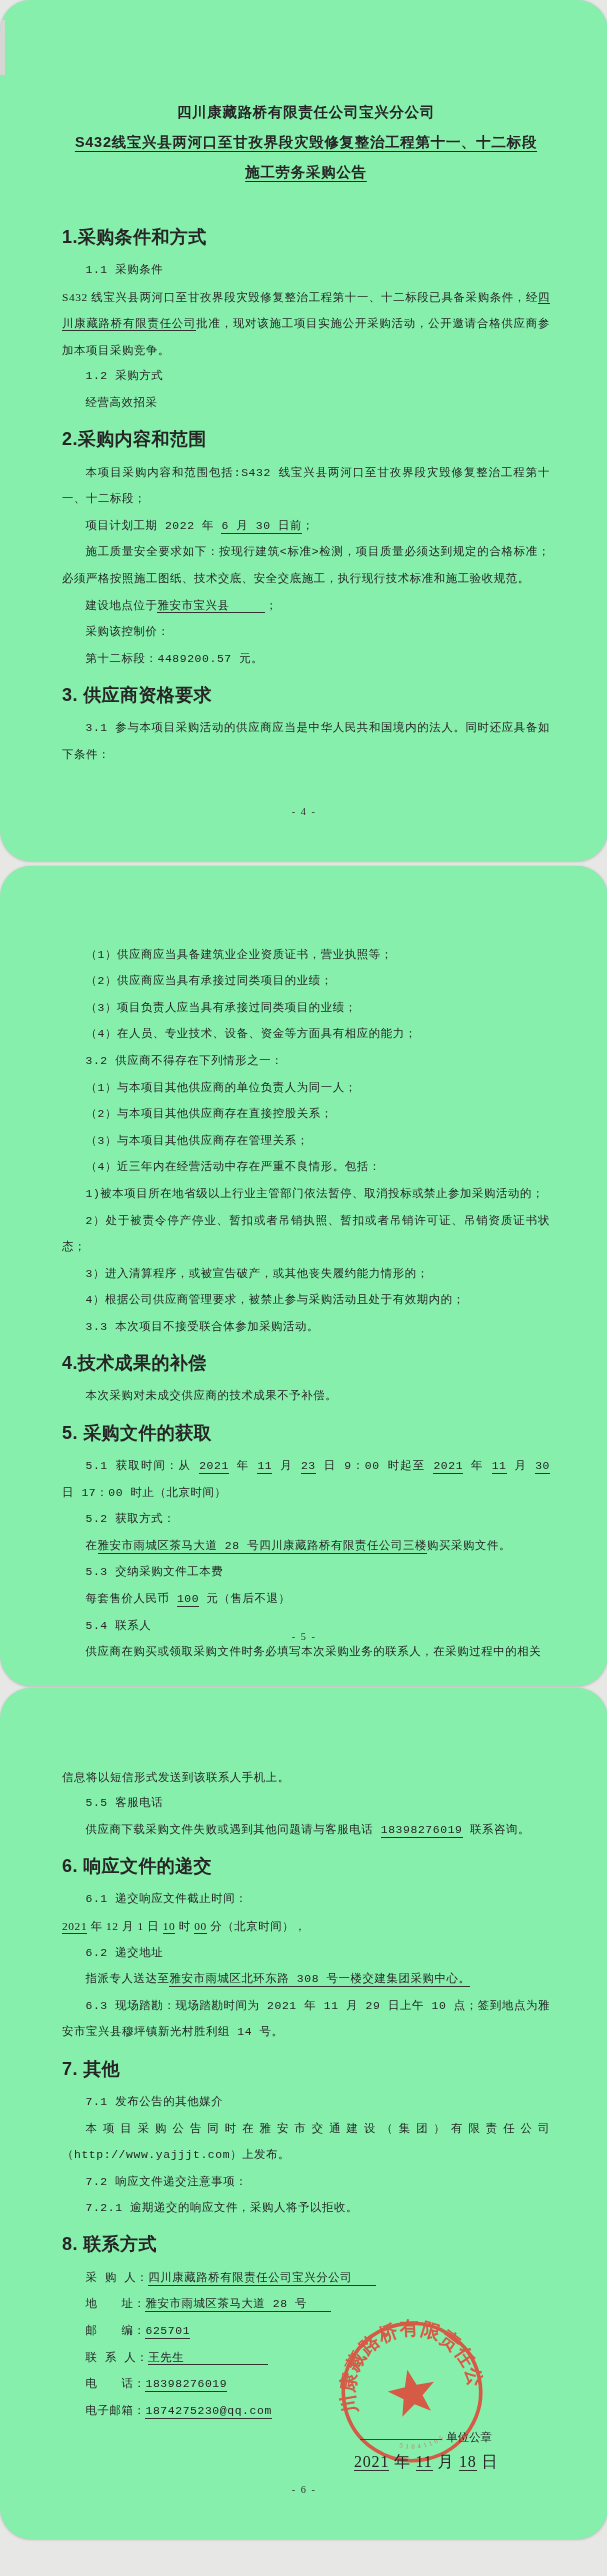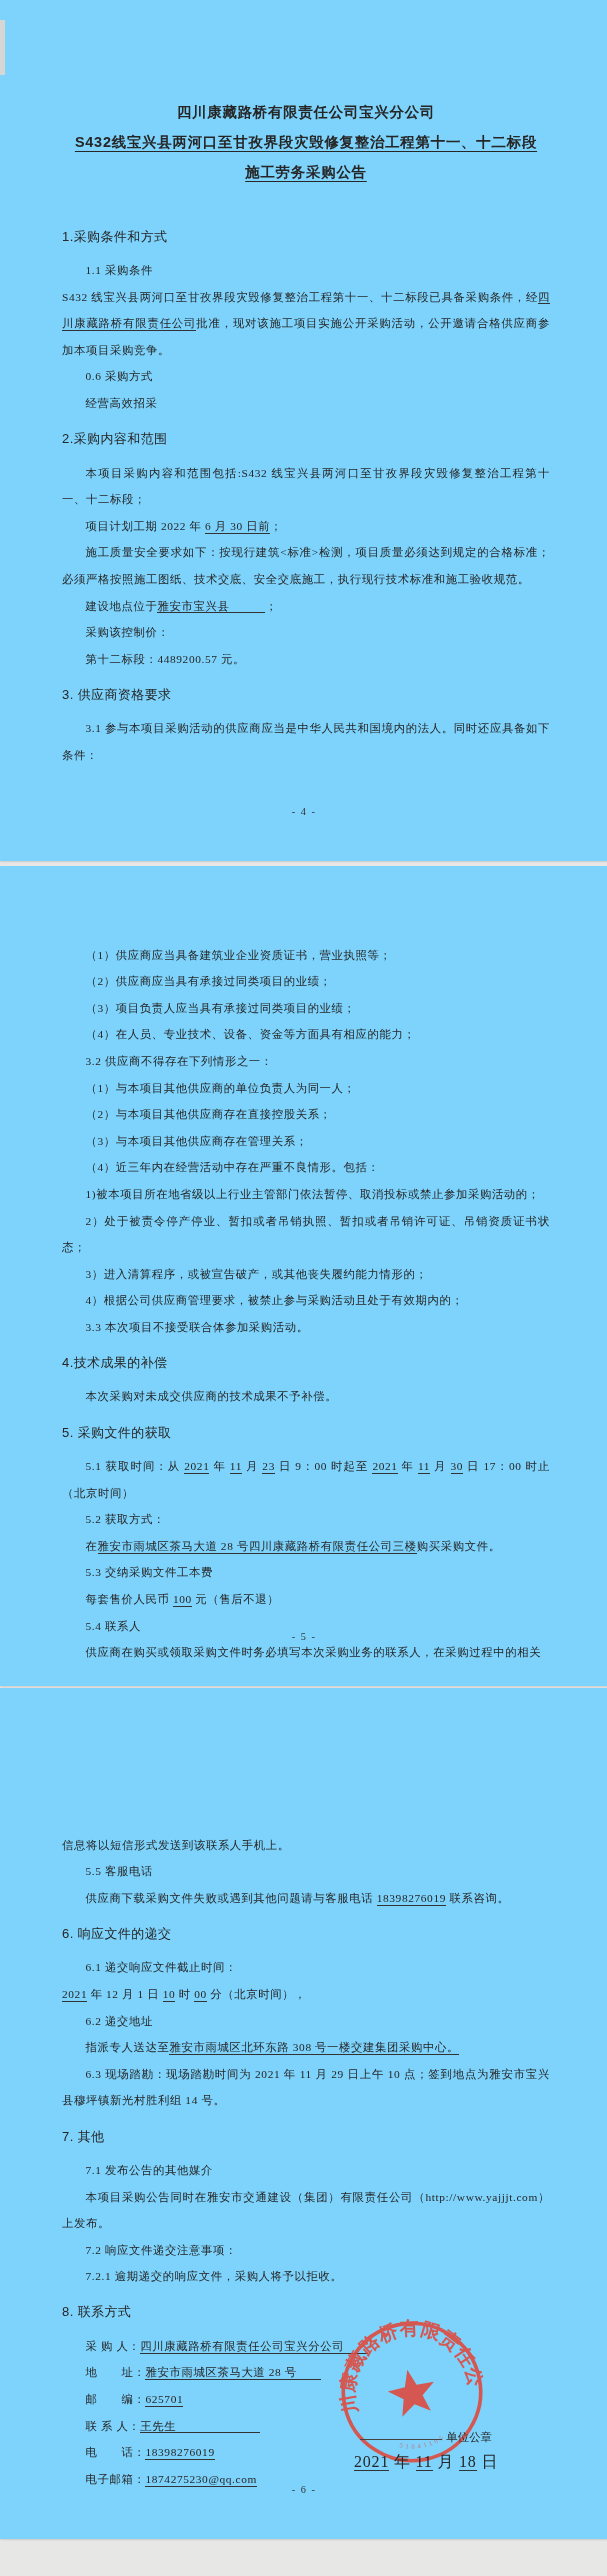--- a/index.html
+++ b/index.html
@@ -2,51 +2,52 @@
 <html style="--seal-red: #e2473a;font-size:12px"><head>
 <meta charset="utf-8">
 <style>
   :root{ --seal-red:#e2473a; --ink:#262626; }
   html,body{margin:0;padding:0;}
   body{
     width:608px; background:#e7e7e6; color:var(--ink);
     font-family:"Liberation Serif", serif;
   }
   .page{
-    position:relative; width:608px; background:#7dd3fc;
+    position:relative; width:608px; background:#86efac;
     box-shadow:0 0.8px 2.3px rgba(0,0,0,.18);
     overflow:hidden;
+    border-radius:31px;
   }
   .page1{height:861px; margin-bottom:4.6px;}
   .page2{height:820px; margin-bottom:2px;}
   .page3{height:851px; margin-bottom:3px;}
   .page1::before{ 
     content:""; position:absolute; left:0; top:20px; width:4.6px; height:55px;
     background:#d6d6d4;
   }
   .content{padding:0 58px 0 62px;}
   .page1 .content{padding-top:97px;}
   .page2 .content{padding-top:76px;}
-  .page3 .content{padding-top:116px;margin-top:28px;}
+  .page3 .content{padding-top:76px;}
 
   .title{
     font-family:"Liberation Sans", sans-serif; font-weight:bold;
     font-size:14.4px; line-height:30px; text-align:center; letter-spacing:0.8px;
   }
   .tu{text-decoration:underline; text-underline-offset:3.8px; text-decoration-thickness:0.8px;}
   .gap{height:27px;}
   .heading{
-    font-family:"Liberation Sans", sans-serif; font-weight:normal;
-    font-size:13px; line-height:24px; margin:10.6px 0 8.4px 0; letter-spacing:0.4px;
+    font-family:"Liberation Sans", sans-serif; font-weight:bold;
+    font-size:18px; line-height:24px; margin:10.6px 0 8.4px 0; letter-spacing:0.4px;
   }
   .para{
     margin:0; font-size:11.4px; line-height:26.6px; letter-spacing:0.6px;
     text-align:justify;
   }
-  .ind{text-indent:23.5px;}
+  .ind{text-indent:23.5px;font-family:Liberation Mono, monospace;}
   .u{border-bottom:0.8px solid #333; padding-bottom:0.8px;}
 
   .pnum{
     position:absolute; bottom:44px; left:0; right:0; text-align:center;
     font-size:10.3px; letter-spacing:1.5px; color:#333;
   }
 
   
   .seal-area{position:absolute; top:642px; left:304px; width:228px; height:160px;}
   .stamp{
@@ -70,21 +71,21 @@
 <div id="doc">
     <section class="page page1">
       <div class="content">
         <div class="title">四川康藏路桥有限责任公司宝兴分公司</div>
         <div class="title tu">S432线宝兴县两河口至甘孜界段灾毁修复整治工程第十一、十二标段</div>
         <div class="title tu">施工劳务采购公告</div>
         <div class="gap"></div>
         <h2 class="heading">1.采购条件和方式</h2>
         <p class="para ind"><span>1.1 采购条件</span></p>
         <p class="para"><span>S432 线宝兴县两河口至甘孜界段灾毁修复整治工程第十一、十二标段已具备采购条件，经</span><span class="u">四川康藏路桥有限责任公司</span><span>批准，现对该施工项目实施公开采购活动，公开邀请合格供应商参加本项目采购竞争。</span></p>
-        <p class="para ind"><span>0.6 采购方式</span></p>
+        <p class="para ind"><span>1.2 采购方式</span></p>
         <p class="para ind"><span>经营高效招采</span></p>
         <h2 class="heading">2.采购内容和范围</h2>
         <p class="para ind"><span>本项目采购内容和范围包括:S432 线宝兴县两河口至甘孜界段灾毁修复整治工程第十一、十二标段；</span></p>
         <p class="para ind"><span>项目计划工期 2022 年 </span><span class="u">6 月 30 日前</span><span>；</span></p>
         <p class="para ind"><span>施工质量安全要求如下：按现行建筑&lt;标准&gt;检测，项目质量必须达到规定的合格标准；必须严格按照施工图纸、技术交底、安全交底施工，执行现行技术标准和施工验收规范。</span></p>
         <p class="para ind"><span>建设地点位于</span><span class="u">雅安市宝兴县　　　</span><span>；</span></p>
         <p class="para ind"><span>采购该控制价：</span></p>
         <p class="para ind"><span>第十二标段：4489200.57 元。</span></p>
         <h2 class="heading">3. 供应商资格要求</h2>
         <p class="para ind"><span>3.1 参与本项目采购活动的供应商应当是中华人民共和国境内的法人。同时还应具备如下条件：</span></p>

